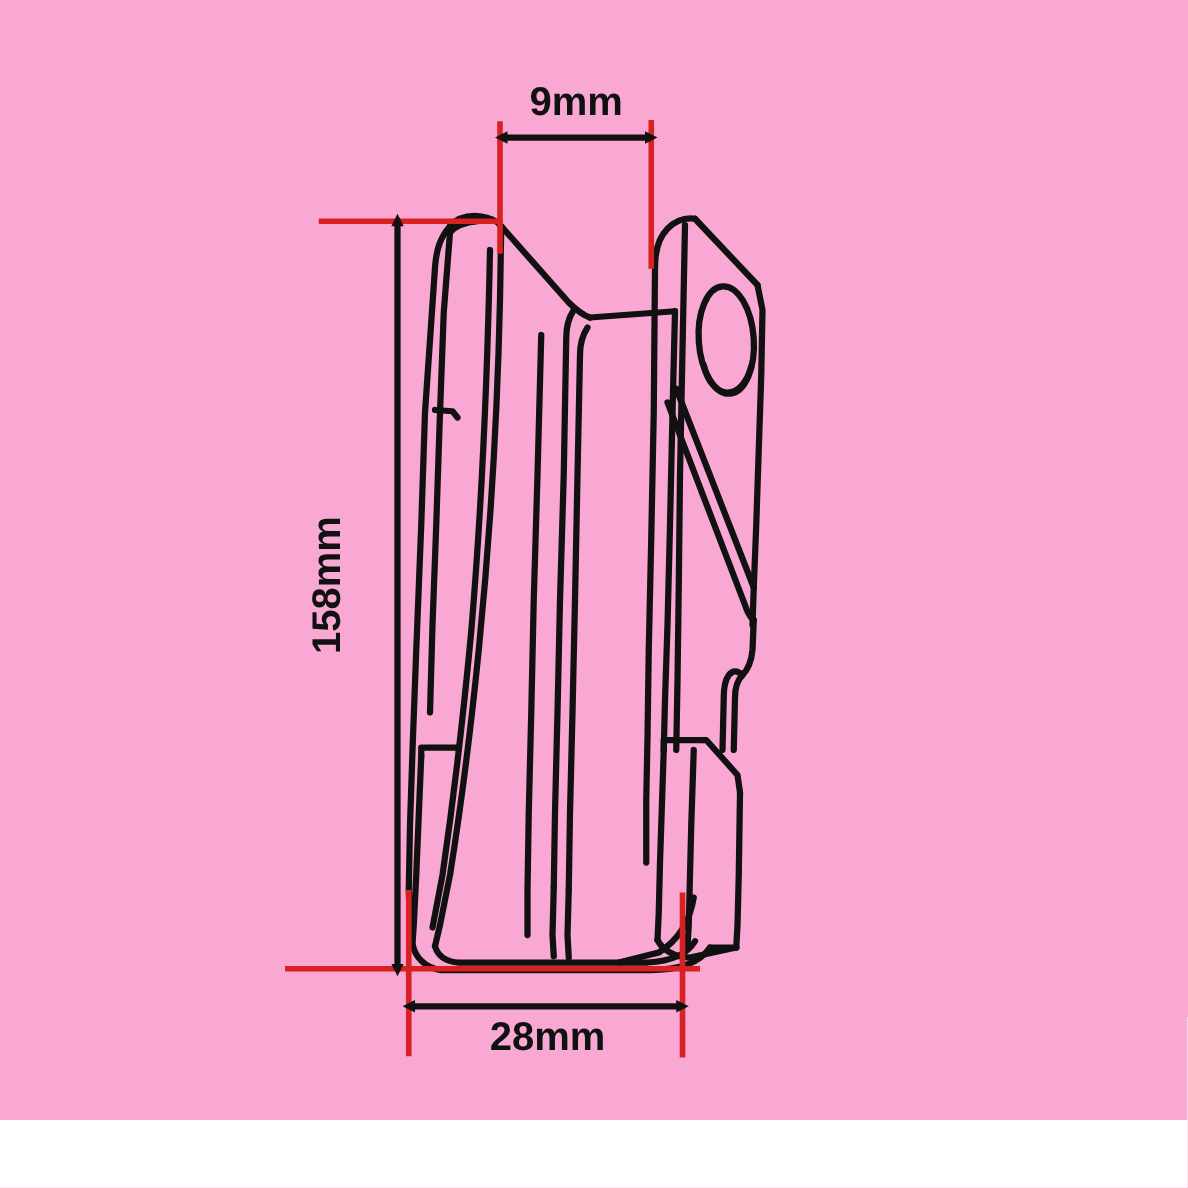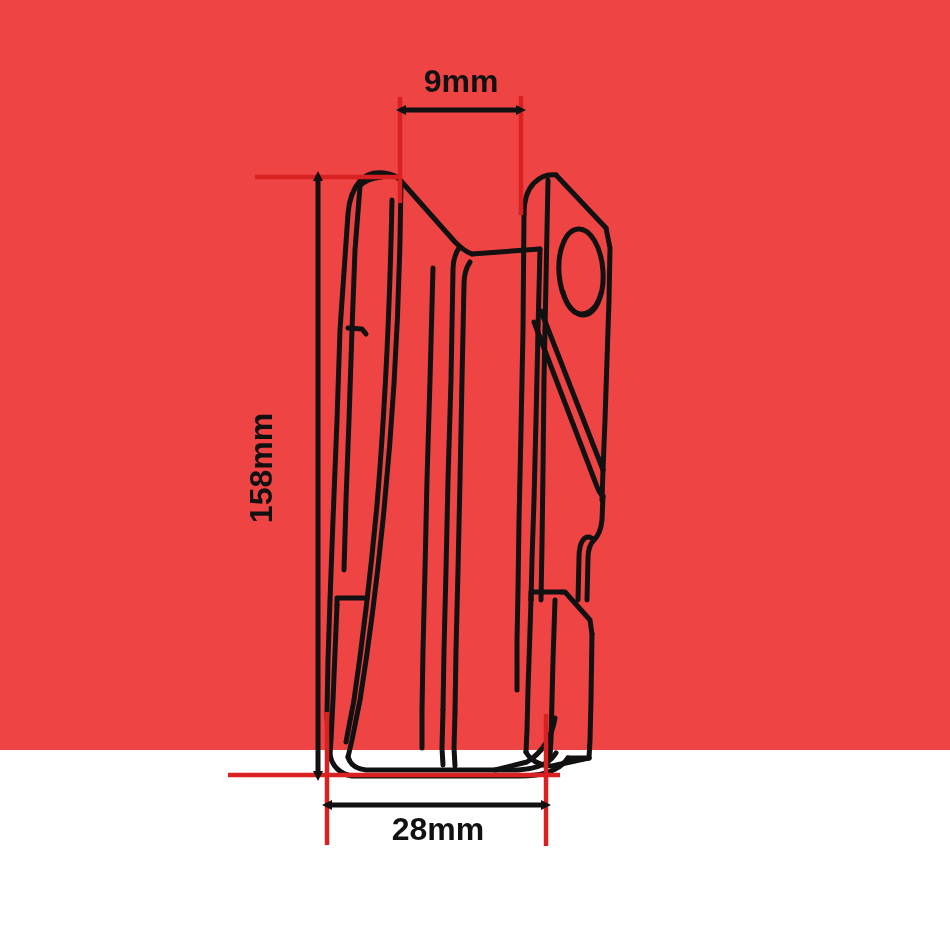--- a/index.html
+++ b/index.html
@@ -10,22 +10,22 @@
   }
   body {
     width: 950px;
     height: 950px;
     font-family: "Liberation Sans", sans-serif;
     overflow: hidden;
   }
   #drawing-root {
     position: relative;
     width: 950px;
-    height: 750px;
-    background: #ef4444;
+    height: 896px;
+    background: #f9a8d4;
   }
   #drawing-svg {
     position: absolute;
     left: 0;
     top: 0;
     width: 950px;
     height: 950px;
     display: block;
   }
   .dim-label {

